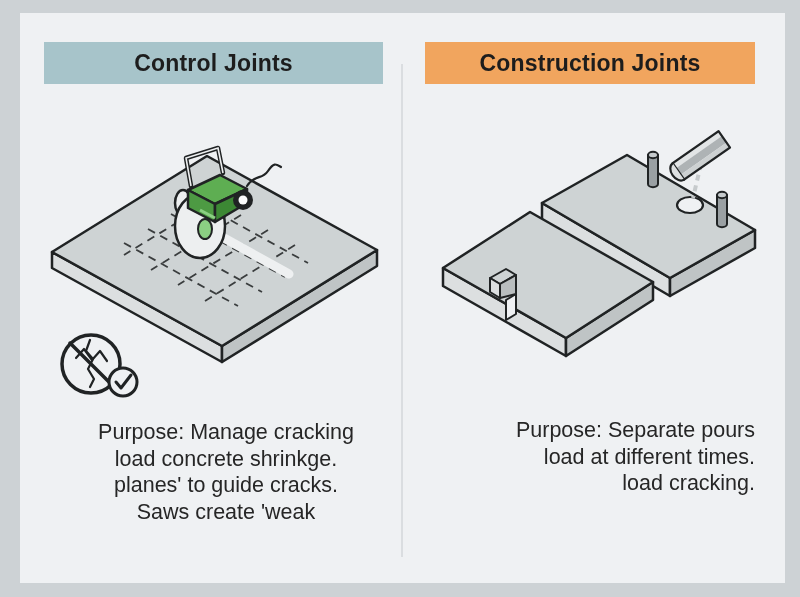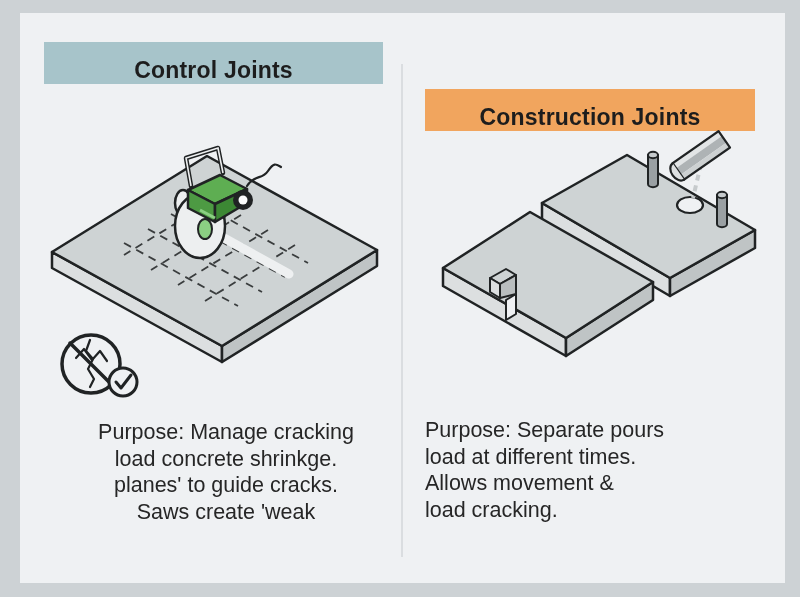--- a/index.html
+++ b/index.html
@@ -6,46 +6,46 @@
   body{
     width:800px;height:597px;
     font-family:"Liberation Sans", sans-serif;
     background:#cdd2d5;
   }
   .canvas{position:relative;width:800px;height:597px;background:#cdd2d5;overflow:hidden}
   .panel{position:absolute;left:20px;top:13px;width:765px;height:570px;background:#eff1f3}
   .divider{position:absolute;left:401px;top:64px;width:2px;height:493px;background:#dadde0}
   .header{
     position:absolute;top:42px;height:42px;
-    display:flex;align-items:flex-end;justify-content:center;
+    display:flex;align-items:center;justify-content:center;
     font-weight:bold;font-size:23px;color:#1d1d1d;letter-spacing:.2px;
   }
   .header-left{left:44px;width:339px}
   .header-right{left:425px;width:330px}
   .illu{position:absolute}
   .illu-left{left:40px;top:140px}
   .illu-right{left:420px;top:128px}
   .purpose{position:absolute;font-size:21.5px;line-height:26.5px;color:#262626}
   .purpose-left{left:66px;top:419px;text-align:center;width:320px}
-  .purpose-right{left:425px;top:417px;width:330px;text-align:left}
+  .purpose-right{left:425px;top:417px;width:330px;text-align:right}
   .ol{stroke:#202324;stroke-linejoin:round;stroke-linecap:round}
 </style>
 </head>
 <body>
 
 <div class="canvas">
 
   <div class="panel"></div>
   <div class="divider"></div>
 
   <div class="header header-left" style="background: rgb(167, 196, 202);">
     <span>Control Joints</span>
   </div>
 
-  <div class="header header-right" style="background: rgb(241, 165, 94); margin-top: 47px;">
+  <div class="header header-right" style="background: rgb(241, 165, 94);">
     <span>Construction Joints</span>
   </div>
 
   <svg class="illu illu-left" width="340" height="265" viewBox="0 0 340 265">
 
     <g>
       <polygon class="ol" points="12,112 182,206 182,222 12,128" fill="#dcdfe0" stroke-width="2.5"></polygon>
       <polygon class="ol" points="182,206 337,110 337,126 182,222" fill="#bfc4c5" stroke-width="2.5"></polygon>
       <polygon class="ol" points="167,16 337,110 182,206 12,112" fill="#ced3d4" stroke-width="2.5"></polygon>
     </g>
@@ -134,17 +134,16 @@
   <div class="purpose purpose-left">
     <div>Purpose: Manage cracking</div>
     <div>load concrete shrinkge.</div>
     <div>planes' to guide cracks.</div>
     <div>Saws create 'weak</div>
   </div>
 
   <div class="purpose purpose-right">
     <div>Purpose: Separate pours</div>
     <div>load at different times.</div>
-    <div>Allows movement &amp;</div>
     <div>load cracking.</div>
   </div>
 
 </div>
 
 </body></html>

